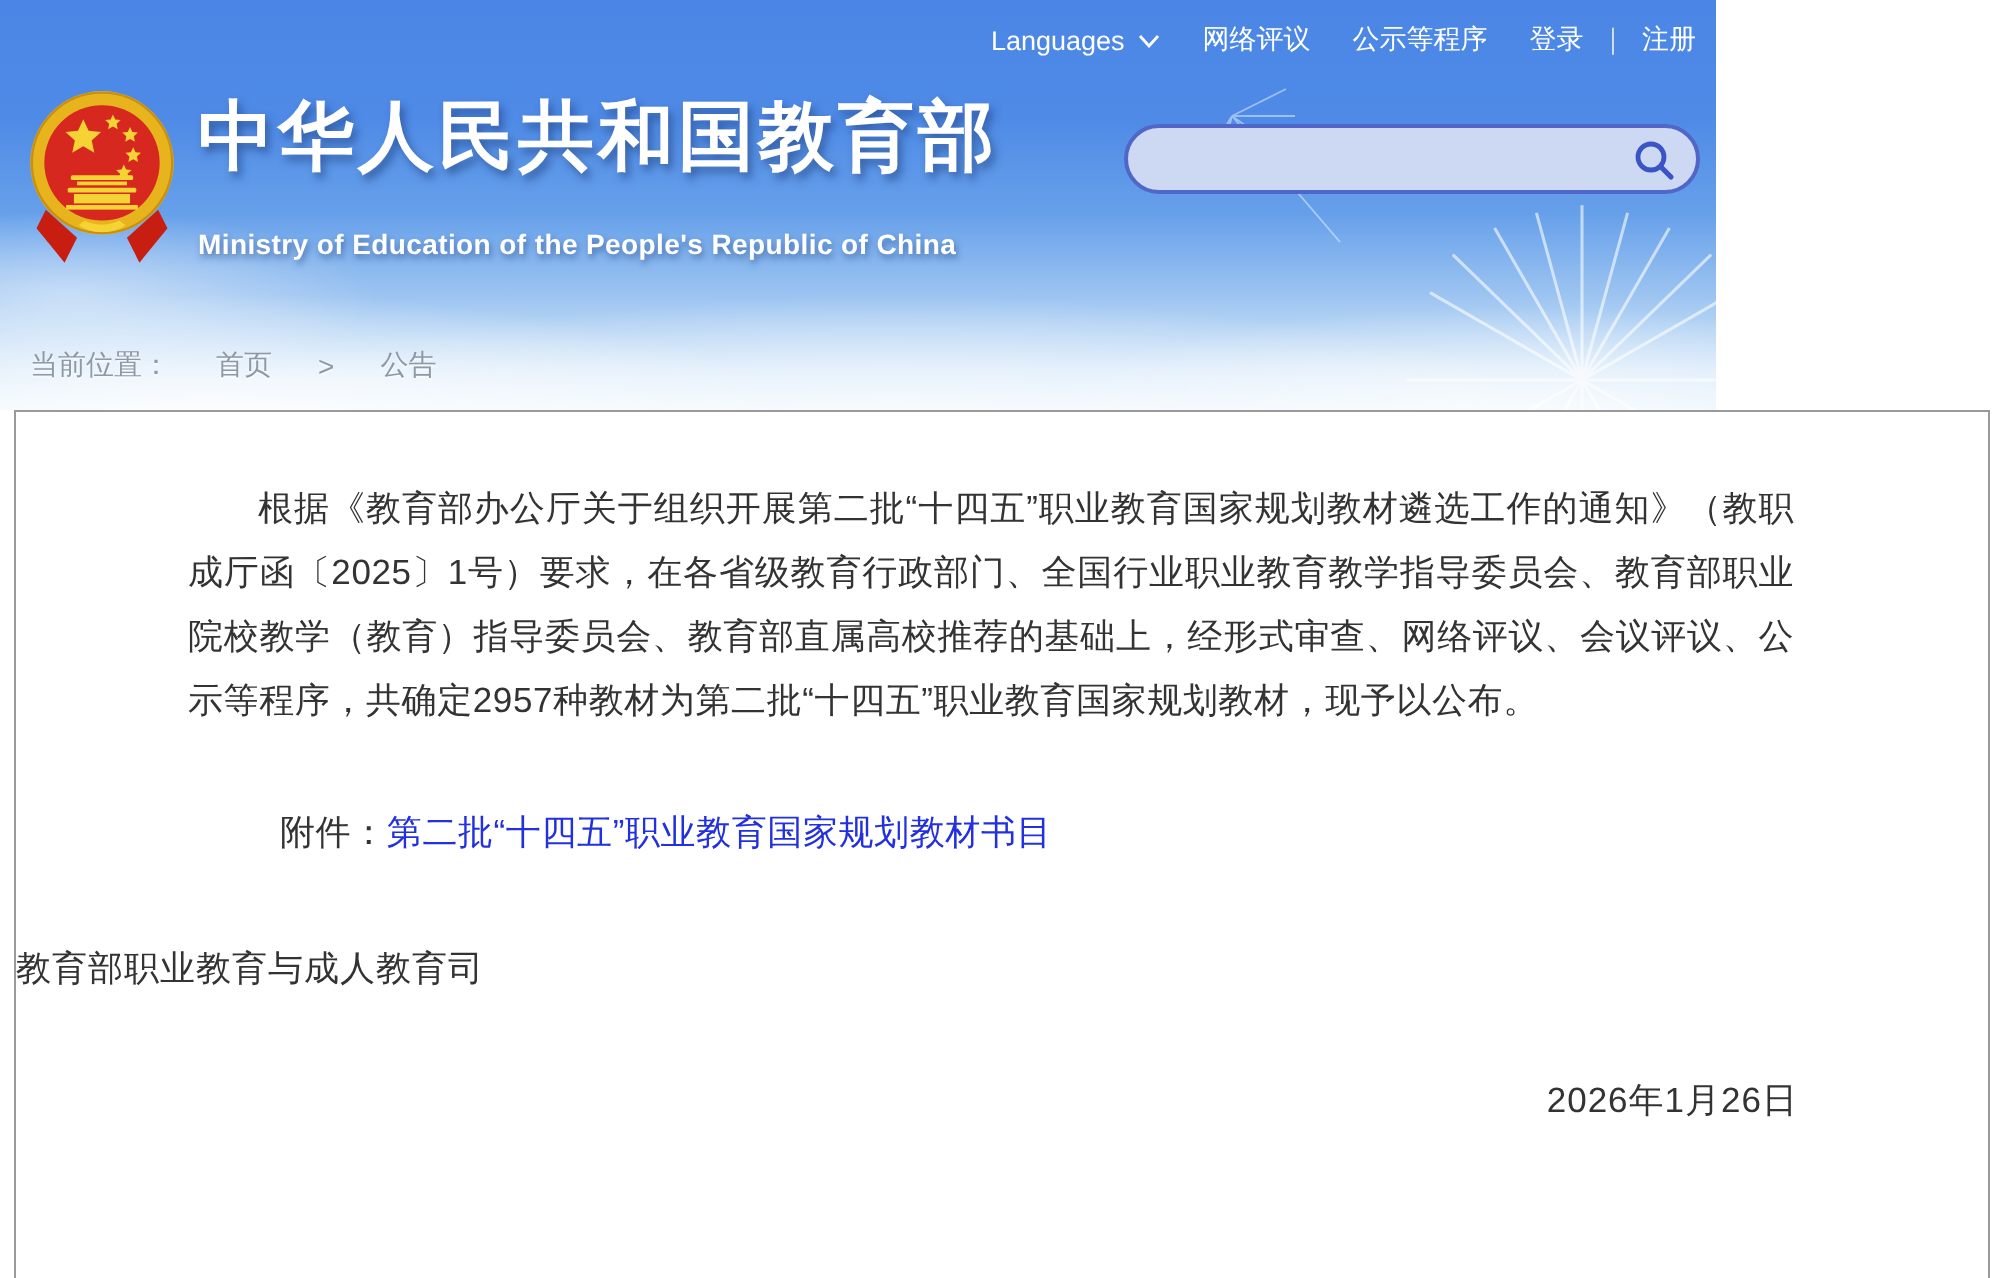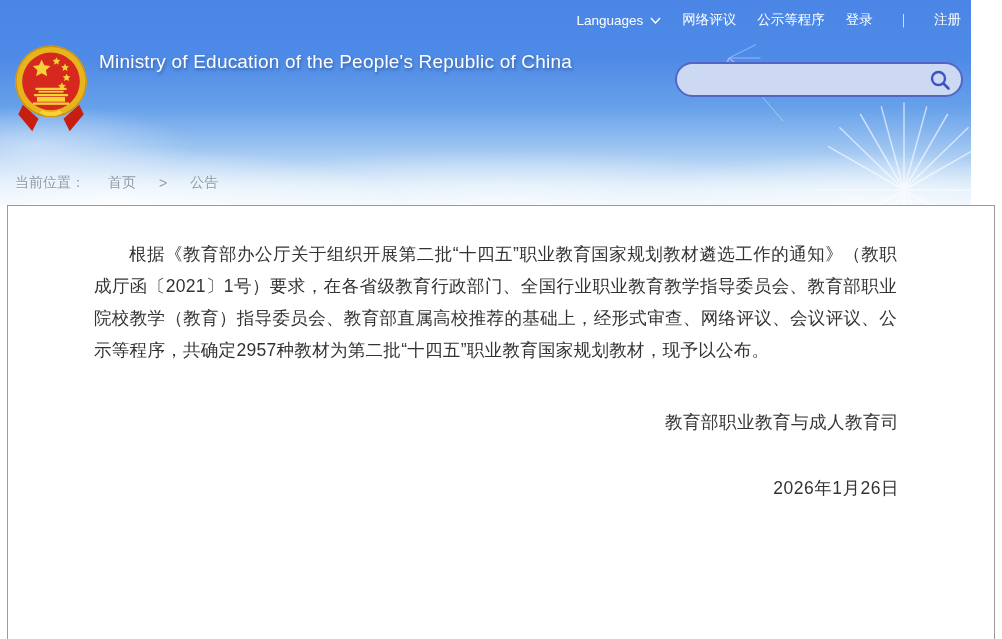--- a/index.html
+++ b/index.html
@@ -6,52 +6,52 @@
   html,body { width:1002px; height:639px; overflow:hidden; }
   body {
     position:relative;
     font-family:"Liberation Sans","DejaVu Sans",sans-serif;
     background:#ffffff;
     color:#333;
   }
 
   
   .header {
-    position:absolute; top:0; left:0; width:971px; height:205px;
+    position:absolute; top:0; left:0; width:858px; height:205px;
     background:
       radial-gradient(ellipse 430px 95px at 12% 104%, rgba(255,255,255,.95), rgba(255,255,255,0) 70%),
       radial-gradient(ellipse 520px 110px at 52% 110%, rgba(255,255,255,.85), rgba(255,255,255,0) 70%),
       radial-gradient(ellipse 340px 80px at 88% 102%, rgba(255,255,255,.75), rgba(255,255,255,0) 70%),
       radial-gradient(ellipse 220px 60px at 4% 72%, rgba(255,255,255,.45), rgba(255,255,255,0) 70%),
       linear-gradient(180deg,#4b86e6 0%,#4e8ae6 28%,#66a0ea 52%,#9cc4f1 72%,#d6e8f9 90%,#e9f4fc 100%);
   }
   .dandelion { position:absolute; pointer-events:none; }
 
   
   .topnav {
     position:absolute; top:11px; right:10px;
     display:flex; align-items:center; gap:21px;
     color:#fff; font-size:13.5px; white-space:nowrap;
   }
   .topnav a, .topnav .nav-item { color:#fff; text-decoration:none; cursor:pointer; }
   .lang-wrap { display:flex; align-items:center; gap:7px; cursor:pointer; }
-  .login-group { display:flex; align-items:center; gap:24px; }
+  .login-group { display:flex; align-items:center; gap:8px; }
   .nav-sep { opacity:.85; }
 
   
   .brand { position:absolute; top:44px; left:12px; display:flex; cursor:pointer; }
   .emblem { width:78px; height:92px; flex:0 0 78px; }
   .brand-text { margin-left:9px; padding-top:2px; }
   .site-title-cn {
     font-size:38px; font-weight:bold; color:#fff; letter-spacing:2px;
     text-shadow:2px 3px 4px rgba(25,55,115,.55);
     line-height:46px;
   }
   .site-title-en {
-    margin-top:5px; font-size:19px; font-weight:normal; color:#fff;
+    margin-top:22px; font-size:14px; font-weight:bold; color:#fff;
     text-shadow:1px 2px 3px rgba(25,55,115,.5);
     letter-spacing:.2px;
   }
 
   
   .search {
     position:absolute; top:62px; right:8px;
     width:288px; height:35px;
     background:#cdd8f2;
     border:2px solid #5066c8;
@@ -96,21 +96,21 @@
   }
   .attachment-line {
     margin:38px 97px 0 86px;
     padding-left:46px;
     font-size:17.5px; color:#333;
     letter-spacing:.3px;
   }
   .attachment-link { color:#2330dd; text-decoration:none; cursor:pointer; }
   .signature {
     margin:44px 95px 0 0;
-    text-align:right;
+    text-align:left;
     font-size:17.5px; color:#333;
     letter-spacing:.5px;
   }
   .pub-date {
     margin:42px 95px 0 0;
     text-align:right;
     font-size:17.5px; color:#333;
     letter-spacing:.5px;
   }
 </style>
@@ -189,20 +189,21 @@
         <rect x="30" y="56" width="40" height="3" rx="1"></rect>
         <rect x="34" y="60" width="32" height="2.4"></rect>
         <rect x="28" y="64" width="44" height="3" rx="1"></rect>
         <rect x="32" y="68" width="36" height="6"></rect>
         <rect x="27" y="75" width="46" height="3"></rect>
       </g>
 
       <path d="M35 88 a18 10 0 0 0 30 0 l-4 -3 a14 7 0 0 1 -22 0 Z" fill="#f6d335"></path>
     </svg>
     <div class="brand-text">
+      <div class="site-title-cn">中华人民共和国教育部</div>
       <div class="site-title-en">Ministry of Education of the People's Republic of China</div>
     </div>
   </div>
 
   <div class="search">
     <input type="text" aria-label="search" placeholder="" style="">
     <button class="search-btn">
       <svg width="22" height="22" viewBox="0 0 22 22">
         <circle cx="9.5" cy="9.5" r="6.5" fill="none" stroke="#3a54c4" stroke-width="2.4"></circle>
         <line x1="14.5" y1="14.5" x2="19.5" y2="19.5" stroke="#3a54c4" stroke-width="2.6" stroke-linecap="round"></line>
@@ -213,18 +214,21 @@
   <div class="breadcrumb">
     <span>当前位置：</span>
     <a>首页</a>
     <span>&gt;</span>
     <a>公告</a>
   </div>
 </div>
 
 <div class="card">
 
-  <p class="article-body">根据《教育部办公厅关于组织开展第二批“十四五”职业教育国家规划教材遴选工作的通知》（教职成厅函〔2021〕1号）要求，在各省级教育行政部门、全国行业职业教育教学指导委员会、教育部职业院校教学（教育）指导委员会、教育部直属高校推荐的基础上，经形式审查、网络评议、会议评议、公示等程序，共确定2957种教材为第二批“十四五”职业教育国家规划教材，现予以公布。</p>
-
+  <p class="article-body">根据《教育部办公厅关于组织开展第二批“十四五”职业教育国家规划教材遴选工作的通知》（教职成厅函〔2025〕1号）要求，在各省级教育行政部门、全国行业职业教育教学指导委员会、教育部职业院校教学（教育）指导委员会、教育部直属高校推荐的基础上，经形式审查、网络评议、会议评议、公示等程序，共确定2957种教材为第二批“十四五”职业教育国家规划教材，现予以公布。</p>
+
+  <div class="attachment-line">
+    <span>附件：</span><a class="attachment-link">第二批“十四五”职业教育国家规划教材书目</a>
+  </div>
 
   <div class="signature">教育部职业教育与成人教育司</div>
   <div class="pub-date">2026年1月26日</div>
 </div>
 
 </body></html>

